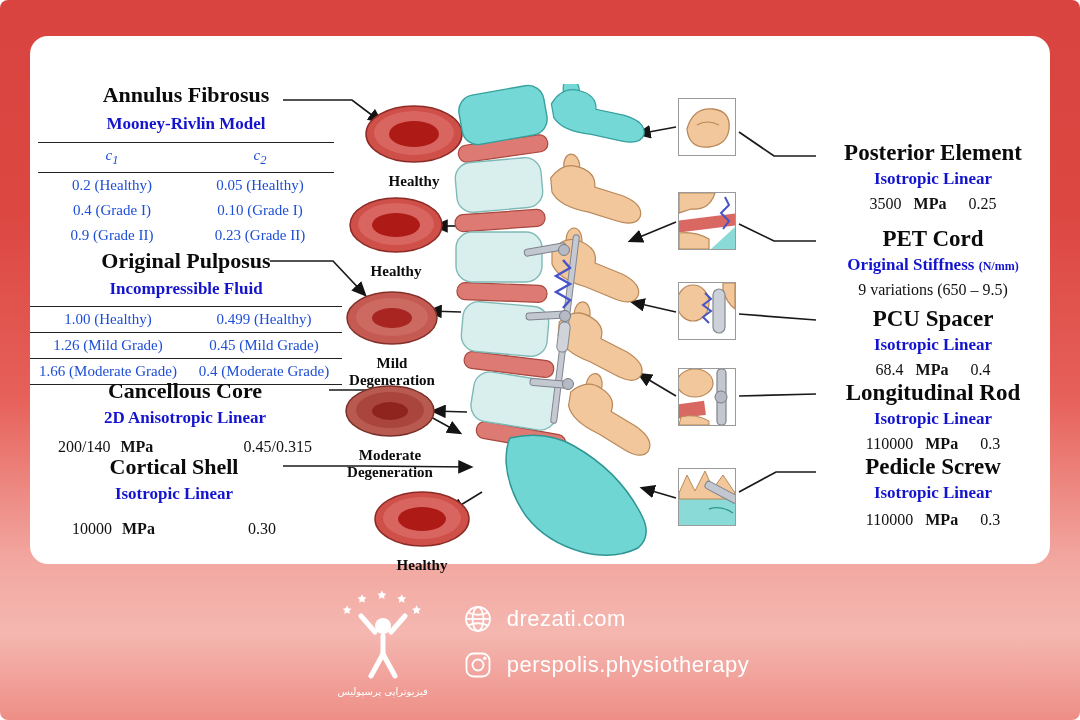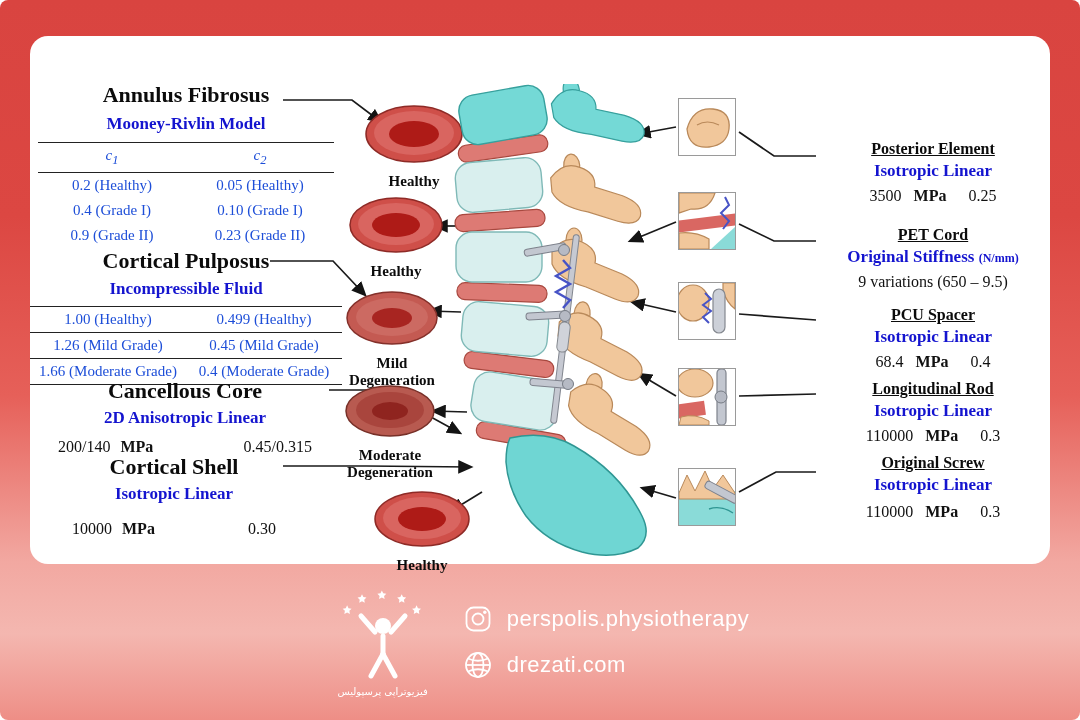--- a/index.html
+++ b/index.html
@@ -2,21 +2,21 @@
 <html><head>
 <meta charset="utf-8">
 <style>
   html,body{margin:0;padding:0;background:#ffffff;}
   .stage{position:relative;width:1080px;height:720px;overflow:hidden;
          background:linear-gradient(180deg,#d94440 0%,#dc4742 30%,#e66059 55%,#f2a8a1 78%,#f4b7b0 88%,#ee8e86 100%);
          border-radius:8px;font-family:"Liberation Serif",serif;}
   .panel{position:absolute;left:30px;top:36px;width:1020px;height:528px;background:#ffffff;border-radius:18px;}
   .abs{position:absolute;}
   .ttl{font:700 22px "Liberation Serif",serif;color:#0b0b0b;text-align:center;white-space:nowrap;}
-  .ttl-r{font-size:16px;text-decoration:underline;}
+  .ttl-r{font-size:23px;}
   .sub{font:700 17px "Liberation Serif",serif;color:#1414cf;text-align:center;white-space:nowrap;}
   .sub-note{font-size:12px;margin-top:28px;}
   .mat-table{display:grid;grid-template-columns:1fr 1fr;font:15px "Liberation Serif",serif;color:#1d4ed8;}
   .mat-table .cell{text-align:center;padding:4px 2px;white-space:nowrap;}
   .hdr-row{border-top:1px solid #222;border-bottom:1px solid #222;font-style:italic;}
   .rule-row{border-top:1px solid #222;}
   .rule-bottom{border-bottom:1px solid #222;}
   .vals{display:flex;align-items:baseline;font:16px "Liberation Serif",serif;color:#111;}
   .vals .u{font-weight:700;margin-left:10px;}
   .vals .p{margin-left:auto;}
@@ -83,21 +83,21 @@
         <div class="cell">0.2 (Healthy)</div>
         <div class="cell">0.05 (Healthy)</div>
         <div class="cell">0.4 (Grade I)</div>
         <div class="cell">0.10 (Grade I)</div>
         <div class="cell">0.9 (Grade II)</div>
         <div class="cell">0.23 (Grade II)</div>
       </div>
     </section>
 
     <section class="abs" style="left:0px;top:212px;width:312px;">
-      <div class="ttl">Cortical Pulposus</div>
+      <div class="ttl">Original Pulposus</div>
       <div class="sub" style="margin-top:5px;">Incompressible Fluid</div>
       <div class="mat-table" style="margin-top:7px;">
         <div class="cell rule-row">1.00 (Healthy)</div>
         <div class="cell rule-row">0.499 (Healthy)</div>
         <div class="cell rule-row">1.26 (Mild Grade)</div>
         <div class="cell rule-row">0.45 (Mild Grade)</div>
         <div class="cell rule-row rule-bottom">1.66 (Moderate Grade)</div>
         <div class="cell rule-row rule-bottom">0.4 (Moderate Grade)</div>
       </div>
     </section>
@@ -286,21 +286,21 @@
       <div class="ttl ttl-r">Longitudinal Rod</div>
       <div class="sub" style="margin-top:3px;">Isotropic Linear</div>
       <div class="vals" style="margin-top:6px;">
         <span>110000</span>
         <span class="u">MPa</span>
         <span class="p">0.3</span>
       </div>
     </section>
 
     <section class="rblock" style="top:418px;">
-      <div class="ttl ttl-r">Original Screw</div>
+      <div class="ttl ttl-r">Pedicle Screw</div>
       <div class="sub" style="margin-top:3px;">Isotropic Linear</div>
       <div class="vals" style="margin-top:8px;">
         <span>110000</span>
         <span class="u">MPa</span>
         <span class="p">0.3</span>
       </div>
     </section>
 
   </div>
 
@@ -323,34 +323,34 @@
           <path d="M52,66 L64,88"></path>
         </g>
       </svg>
       <div class="fa">فیزیوتراپی پرسپولیس</div>
     </div>
 
     <div class="frows">
       <div class="frow">
         <svg width="30" height="30" viewBox="0 0 30 30">
           <g fill="none" stroke="#ffffff" stroke-width="1.8">
-            <rect x="3.5" y="3.5" width="23" height="23" rx="7"></rect>
-            <circle cx="15" cy="15" r="5.5"></circle>
-          </g>
-          <circle cx="21.8" cy="8.2" r="1.7" fill="#ffffff"></circle>
-        </svg>
-        <span>perspolis.physiotherapy</span>
-      </div>
-      <div class="frow">
-        <svg width="30" height="30" viewBox="0 0 30 30">
-          <g fill="none" stroke="#ffffff" stroke-width="1.8">
             <circle cx="15" cy="15" r="12"></circle>
             <ellipse cx="15" cy="15" rx="5.5" ry="12"></ellipse>
             <line x1="3" y1="15" x2="27" y2="15"></line>
             <path d="M5,8.5 Q15,13 25,8.5"></path>
             <path d="M5,21.5 Q15,17 25,21.5"></path>
           </g>
         </svg>
         <span>drezati.com</span>
       </div>
+      <div class="frow">
+        <svg width="30" height="30" viewBox="0 0 30 30">
+          <g fill="none" stroke="#ffffff" stroke-width="1.8">
+            <rect x="3.5" y="3.5" width="23" height="23" rx="7"></rect>
+            <circle cx="15" cy="15" r="5.5"></circle>
+          </g>
+          <circle cx="21.8" cy="8.2" r="1.7" fill="#ffffff"></circle>
+        </svg>
+        <span>perspolis.physiotherapy</span>
+      </div>
     </div>
   </div>
 </div>
 
 </body></html>

